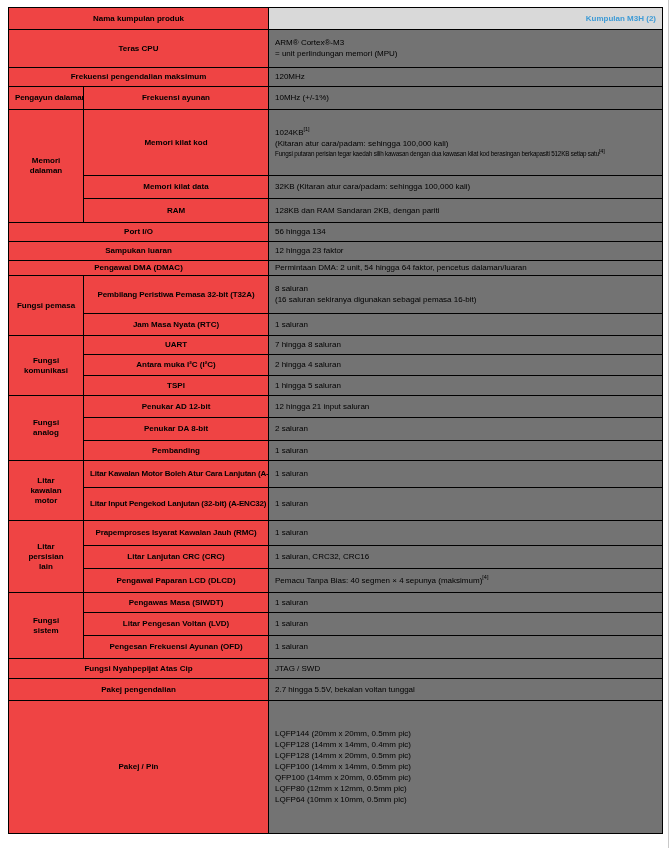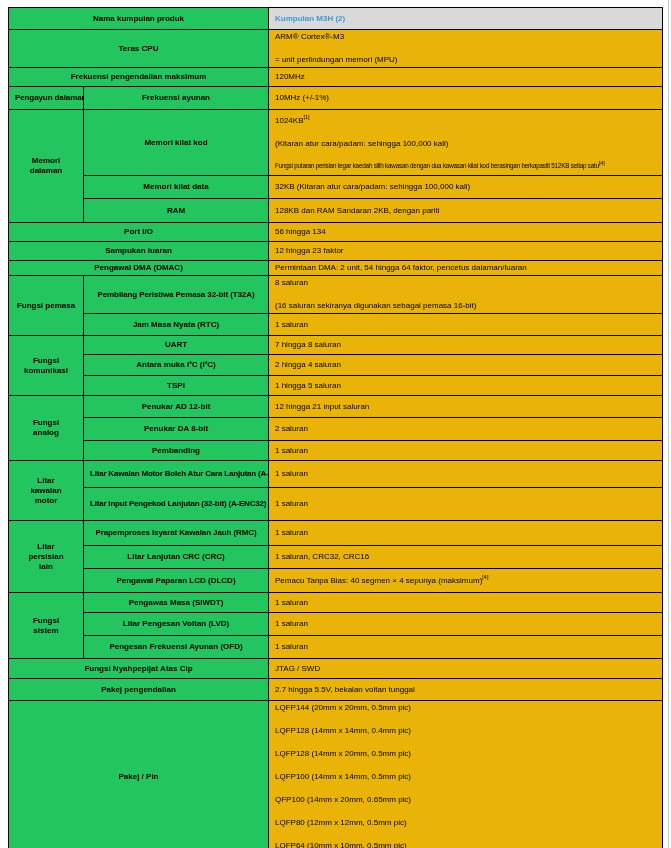--- a/index.html
+++ b/index.html
@@ -23,30 +23,30 @@
   }
   table.spec td {
     border: 1px solid #000;
     padding: 2px 6px;
     vertical-align: middle;
     font-size: 8px;
     line-height: 1.25;
     overflow: hidden;
   }
   td.hdr {
-    background: #22c55e;
+    background: #ef4444;
     font-weight: bold;
     text-align: center;
     padding: 2px 4px;
   }
   td.group { white-space: pre-line; line-height: 2.5; }
-  td.val { background: #eab308; text-align: left; padding: 3px 8px; }
-  td.brandcell { background: #d9d9d9; color: #3e9bd6; font-weight: bold; text-align: left; }
+  td.val { background: #737373; text-align: left; padding: 3px 8px; }
+  td.brandcell { background: #d9d9d9; color: #3e9bd6; font-weight: bold; text-align: right; }
   .vline { display: block; }
-  .vline + .vline { margin-top: 13px; }
+  .vline + .vline { margin-top: 1px; }
   .fit  { white-space: nowrap; font-size: 7px;   letter-spacing: -0.1px; }
   .fit2 { white-space: nowrap; font-size: 6.3px; letter-spacing: -0.2px; }
   sup { font-size: 5.5px; line-height: 0; vertical-align: super; }
 </style>
 </head>
 <body>
 
 <div class="page">
 <table class="spec">
   <colgroup>

